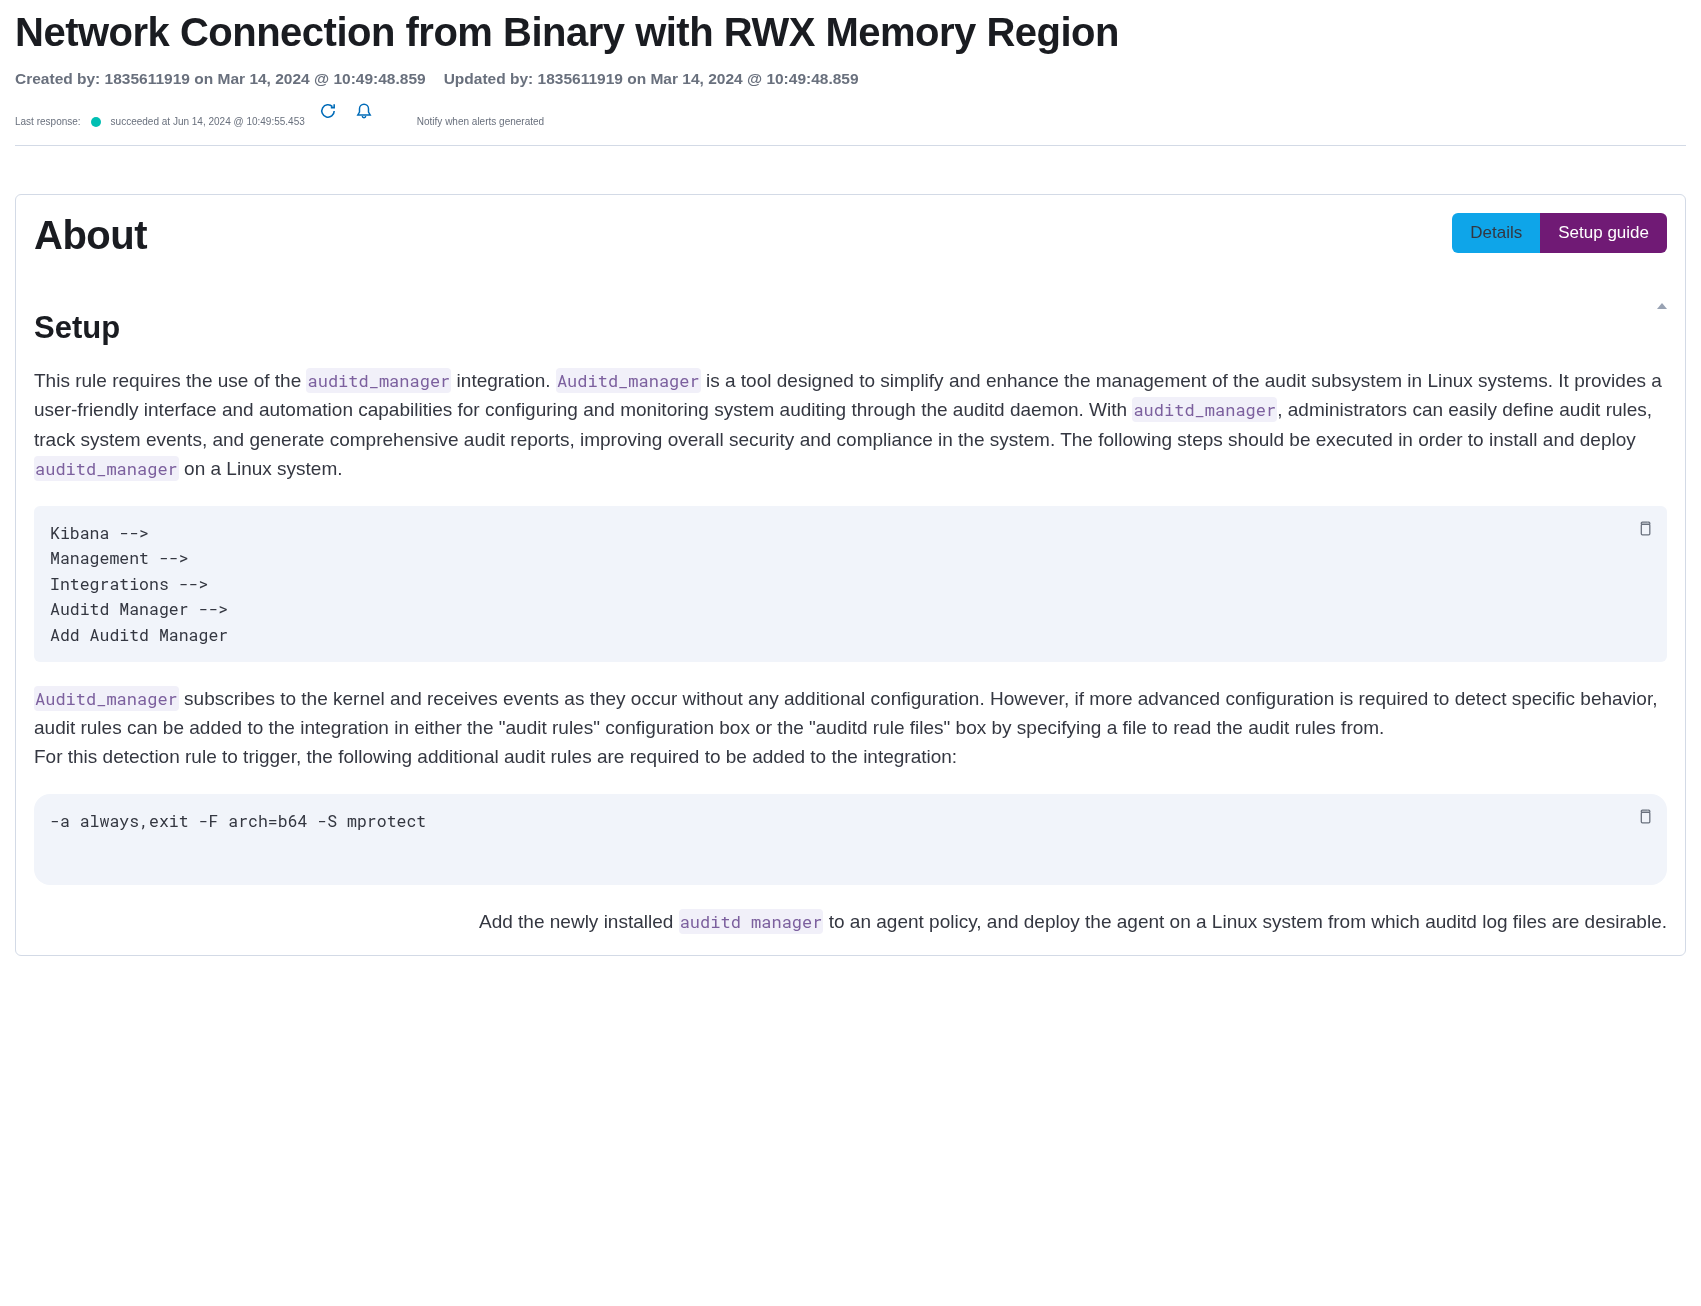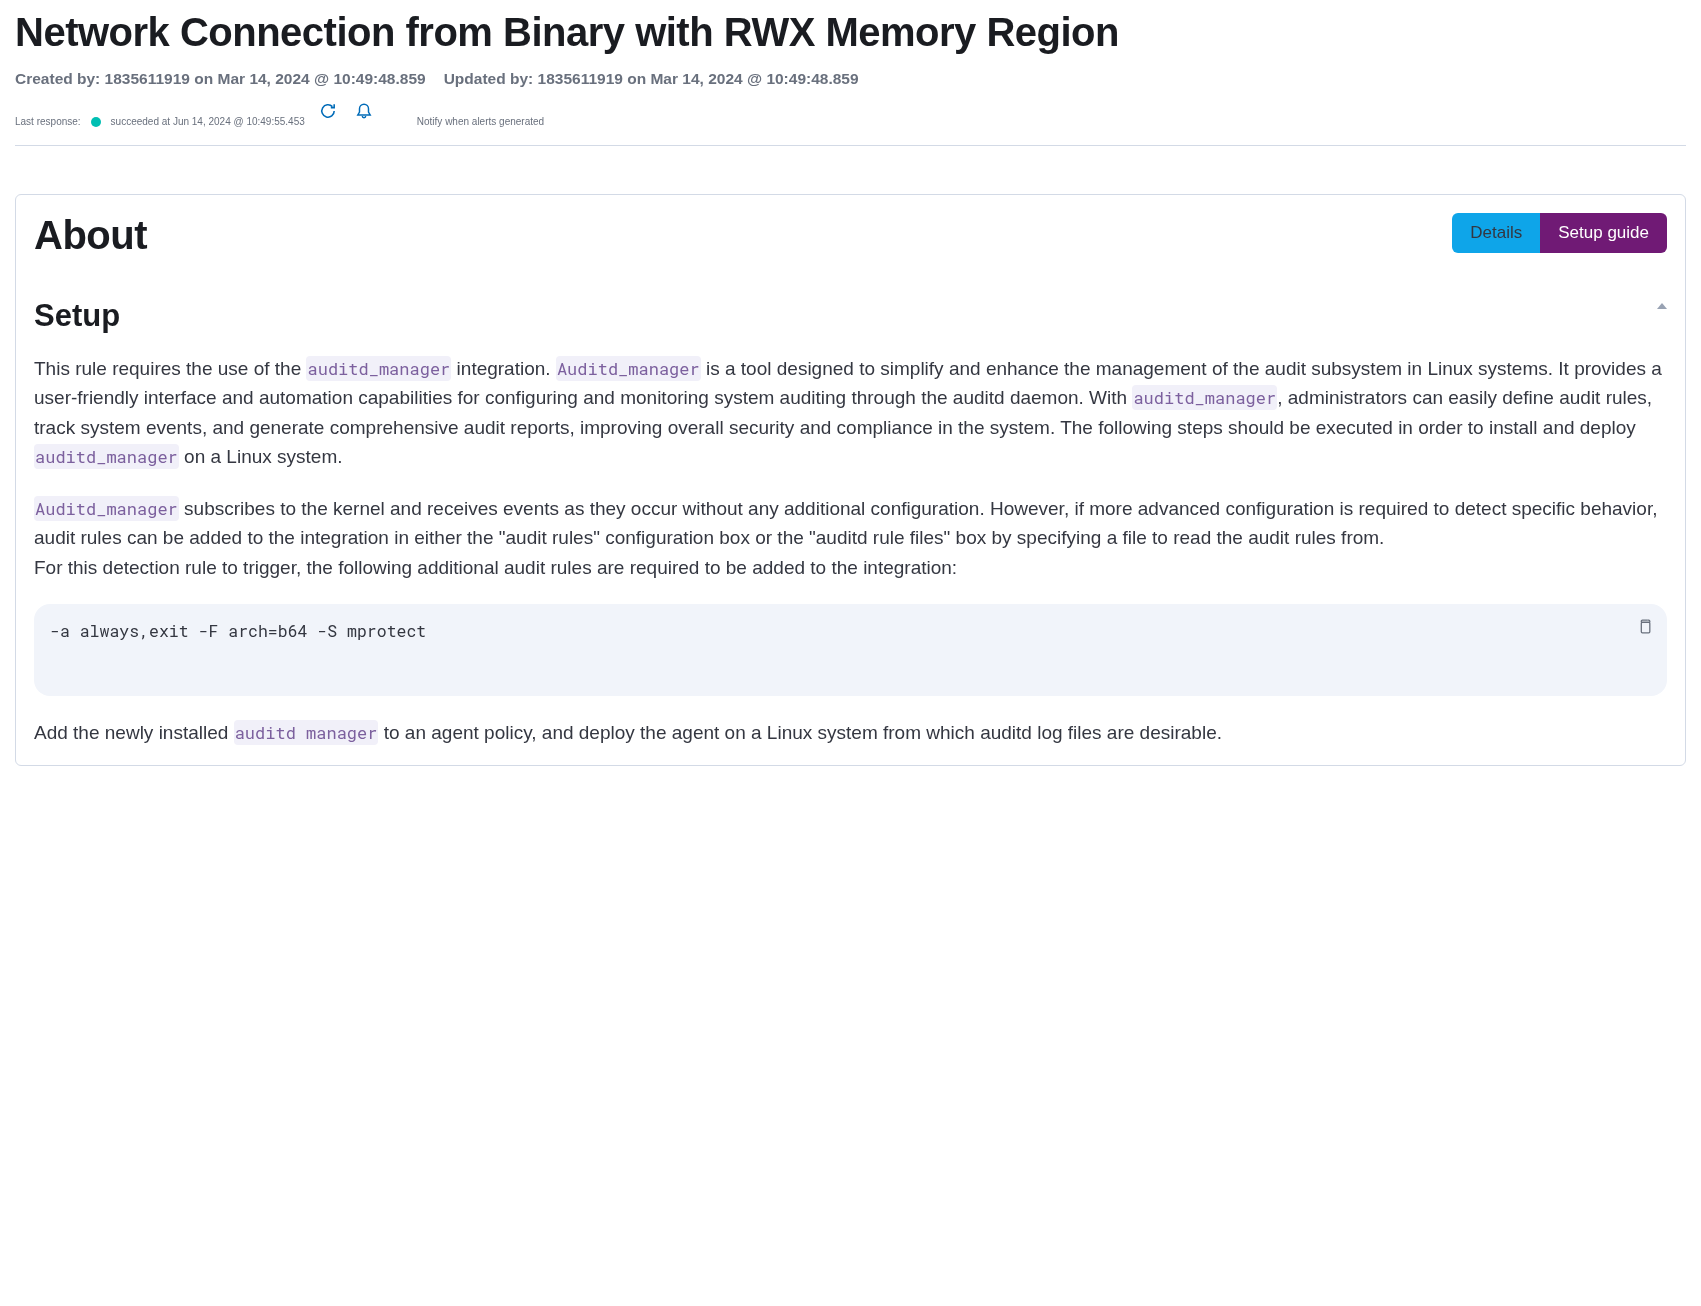--- a/index.html
+++ b/index.html
@@ -65,21 +65,21 @@
   border: 1px solid #d3dae6;
   border-radius: 6px;
   padding: 18px;
   margin: 0 0 20px 0;
   position: relative;
 }
 .panel-header {
   display: flex;
   justify-content: space-between;
   align-items: flex-start;
-  margin-bottom: 40px;
+  margin-bottom: 52px;
   gap: 28px;
 }
 .panel-title {
   font-size: 40px;
   font-weight: 700;
   letter-spacing: -0.5px;
 }
 .tab-group {
   display: flex;
   border-radius: 6px;
@@ -102,21 +102,21 @@
   font-size: 31px;
   font-weight: 700;
   margin-bottom: 20px;
 }
 .body-text {
   font-size: 19px;
   line-height: 1.55;
   color: #343741;
   margin-bottom: 22px;
 }
-.body-text:last-child { margin-bottom: 0; }
+.body-text:last-child { margin-bottom: 0; text-align: right; }
 code.inline {
   font-family: "Roboto Mono", Menlo, Consolas, monospace;
   background: #f1f0f9;
   color: #7c609e;
   padding: 1px 1px;
   border-radius: 4px;
   font-size: 17px;
 }
 .code-block {
   position: relative;
@@ -205,20 +205,29 @@
   </div>
 
   <span class="caret"></span>
 
   <h3 class="section-title">Setup</h3>
 
   <p class="body-text">
     <span>This rule requires the use of the </span><code class="inline">auditd_manager</code><span> integration. </span><code class="inline">Auditd_manager</code><span> is a tool designed to simplify and enhance the management of the audit subsystem in Linux systems. It provides a user-friendly interface and automation capabilities for configuring and monitoring system auditing through the auditd daemon. With </span><code class="inline">auditd_manager</code><span>, administrators can easily define audit rules, track system events, and generate comprehensive audit reports, improving overall security and compliance in the system. The following steps should be executed in order to install and deploy </span><code class="inline">auditd_manager</code><span> on a Linux system.</span>
   </p>
 
+  <div class="code-block"><button class="copy-btn"><span><svg viewBox="0 0 16 16" fill="none" stroke="currentColor" stroke-width="1.2">
+            <rect x="5" y="4" width="8" height="10" rx="1"></rect>
+            <path d="M5 4V3a1 1 0 0 1 1-1h5"></path>
+            <path d="M11 2h1a1 1 0 0 1 1 1v1"></path>
+          </svg></span></button><span>Kibana --&gt;
+Management --&gt;
+Integrations --&gt;
+Auditd Manager --&gt;
+Add Auditd Manager</span></div>
 
   <p class="body-text">
     <code class="inline">Auditd_manager</code><span> subscribes to the kernel and receives events as they occur without any additional configuration. However, if more advanced configuration is required to detect specific behavior, audit rules can be added to the integration in either the "audit rules" configuration box or the "auditd rule files" box by specifying a file to read the audit rules from.</span><br>
     <span>For this detection rule to trigger, the following additional audit rules are required to be added to the integration:</span>
   </p>
 
   <div class="code-block tall"><button class="copy-btn"><span><svg viewBox="0 0 16 16" fill="none" stroke="currentColor" stroke-width="1.2">
             <rect x="5" y="4" width="8" height="10" rx="1"></rect>
             <path d="M5 4V3a1 1 0 0 1 1-1h5"></path>
             <path d="M11 2h1a1 1 0 0 1 1 1v1"></path>

